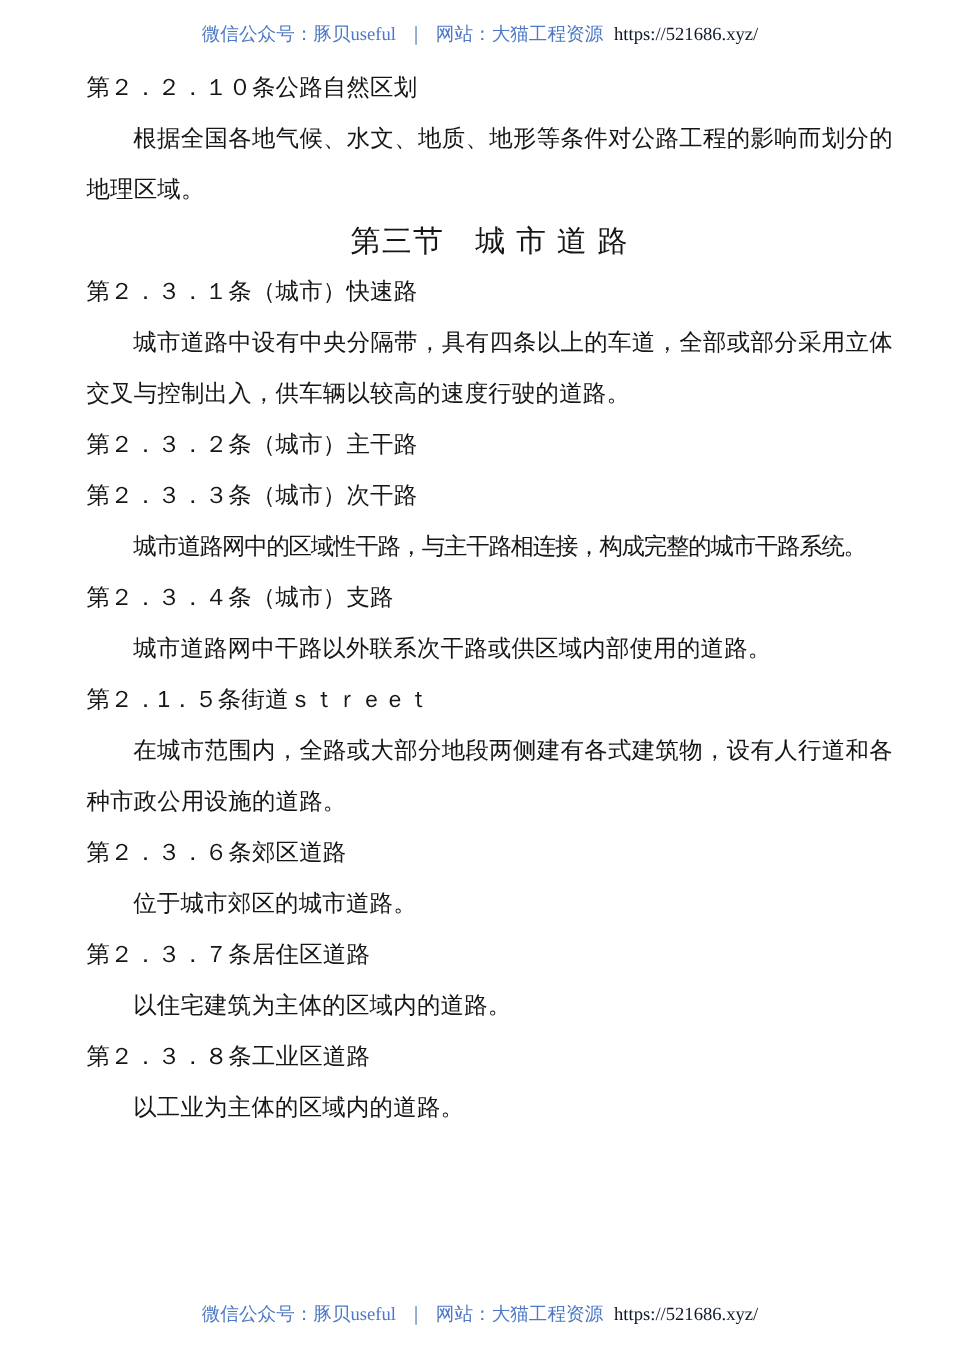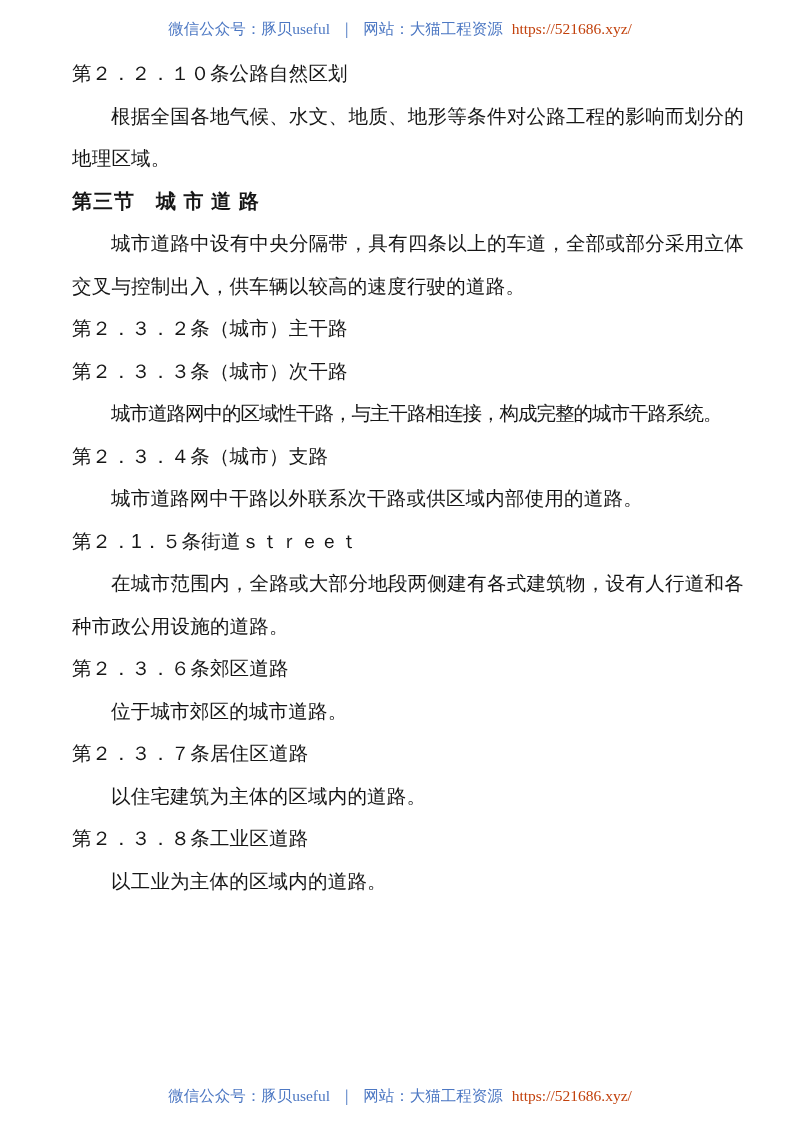--- a/index.html
+++ b/index.html
@@ -21,61 +21,62 @@
     align-items: flex-start;
     gap: 9px;
     font-family: "Liberation Serif", serif;
     font-size: 15.5px;
     line-height: 22px;
     color: #4d78c3;
     white-space: nowrap;
   }
   .header-watermark { top: 18px; }
   .footer-watermark { bottom: 25px; }
-  .wm-url { color: #c2410c; text-decoration: none; }
+  .wm-url { color: #0f172a; text-decoration: none; }
 
   .doc-body {
     position: absolute;
     top: 52px;
     left: 72px;
     width: 672px;
     font-size: 19.5px;
     line-height: 42.5px;
     text-align: justify;
     letter-spacing: 0.2px;
   }
   .doc-body p { margin: 0; }
   .article { text-align: left; }
   .para { text-indent: 2em; }
   .para.compact { letter-spacing: -1px; }
   .section {
-    text-align: left;
+    text-align: center;
     text-indent: 0;
-    font-weight: bold;
-    font-size: 20px;
+    font-weight: normal;
+    font-size: 25px;
     letter-spacing: 1px;
     margin-top: 40px;
   }
 </style>
 </head>
 <body>
 
 <div class="page">
 
   <div class="watermark header-watermark">
     <span>微信公众号：豚贝useful</span>
     <span>｜</span>
     <span>网站：大猫工程资源</span>
     <span class="wm-url">https://521686.xyz/</span>
   </div>
 
   <div class="doc-body">
     <p class="article">第２．２．１０条公路自然区划</p>
     <p class="para">根据全国各地气候、水文、地质、地形等条件对公路工程的影响而划分的地理区域。</p>
     <p class="section">第三节　城 市 道 路</p>
+    <p class="article">第２．３．１条（城市）快速路</p>
     <p class="para">城市道路中设有中央分隔带，具有四条以上的车道，全部或部分采用立体交叉与控制出入，供车辆以较高的速度行驶的道路。</p>
     <p class="article">第２．３．２条（城市）主干路</p>
     <p class="article">第２．３．３条（城市）次干路</p>
     <p class="para compact">城市道路网中的区域性干路，与主干路相连接，构成完整的城市干路系统。</p>
     <p class="article">第２．３．４条（城市）支路</p>
     <p class="para">城市道路网中干路以外联系次干路或供区域内部使用的道路。</p>
     <p class="article">第２．1．５条街道ｓｔｒｅｅｔ</p>
     <p class="para">在城市范围内，全路或大部分地段两侧建有各式建筑物，设有人行道和各种市政公用设施的道路。</p>
     <p class="article">第２．３．６条郊区道路</p>
     <p class="para">位于城市郊区的城市道路。</p>

